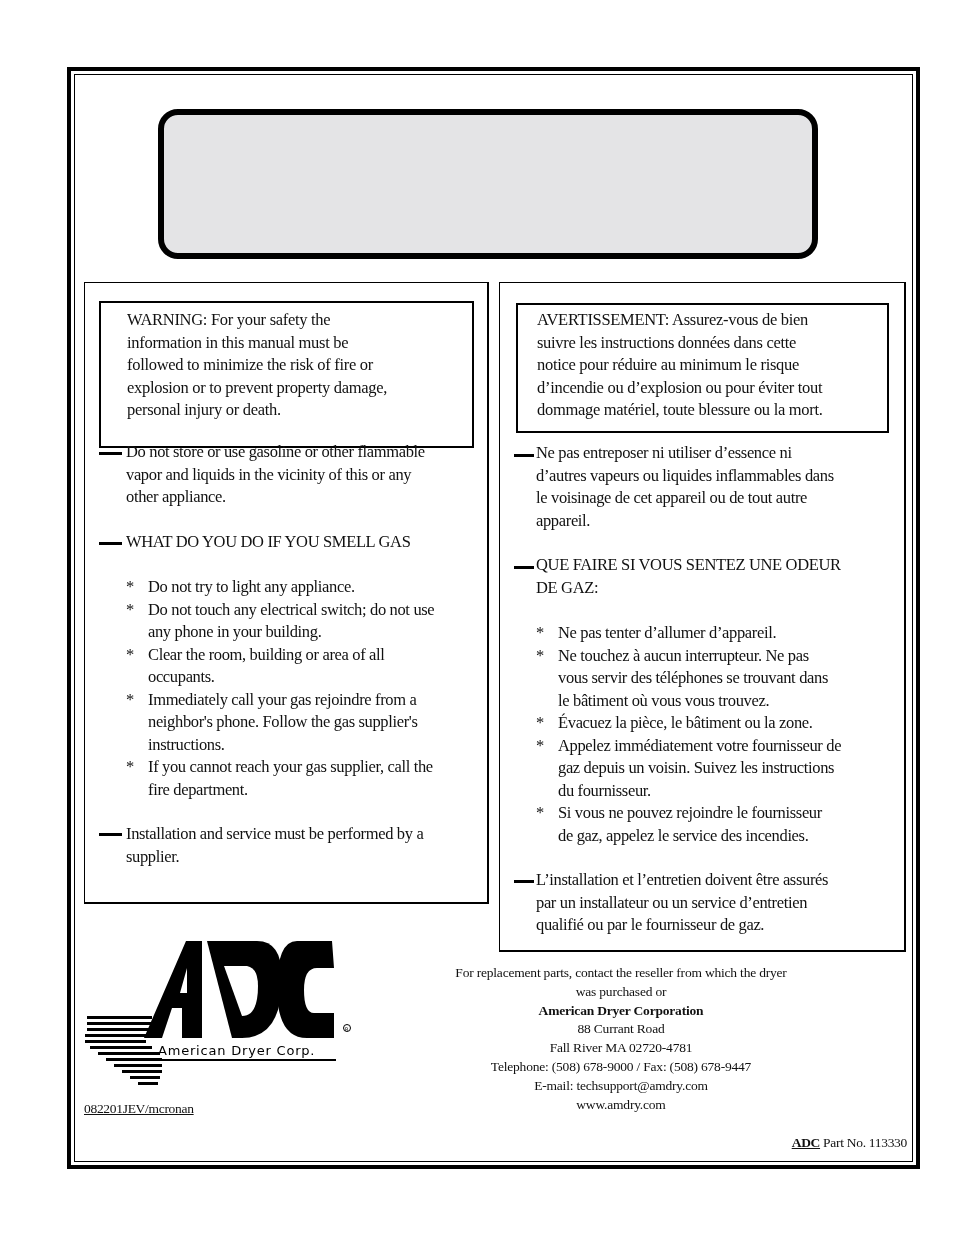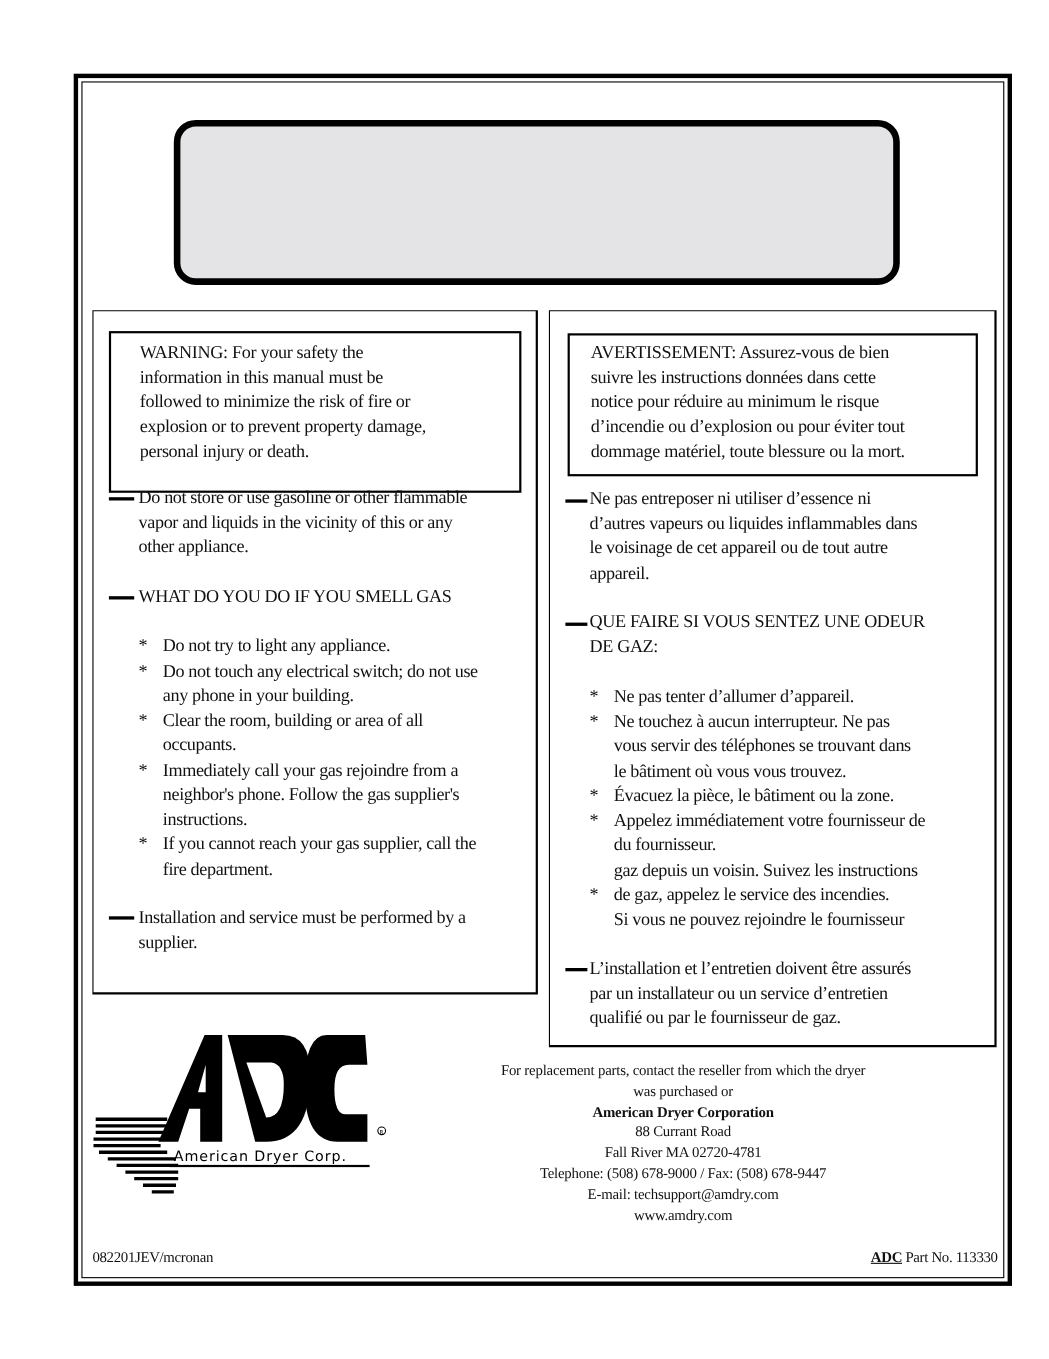--- a/index.html
+++ b/index.html
@@ -21,21 +21,21 @@
     .para { position: absolute; font-size: 16.5px; line-height: 22.5px; letter-spacing: -0.35px; }
     .dash { position: absolute; width: 23px; height: 3px; background: #000; }
     .dash-r { width: 20px; }
     .bullets { position: absolute; font-size: 16.5px; line-height: 22.5px; letter-spacing: -0.35px; }
     .bullet { position: relative; padding-left: 22px; }
     .star { position: absolute; left: 0; top: 0; }
     .logo { position: absolute; left: 82px; top: 938px; width: 275px; height: 152px; }
     .contact { position: absolute; left: 400px; top: 964px; width: 442px; text-align: center;
                font-size: 13.5px; line-height: 18.8px; letter-spacing: -0.2px; }
     .contact .bold { font-weight: bold; text-align: center; }
-    .footer-left { position: absolute; left: 84px; top: 1135px; font-size: 13.5px; letter-spacing: -0.3px; }
+    .footer-left { position: absolute; left: 84px; top: 1101px; font-size: 13.5px; letter-spacing: -0.3px; text-decoration: underline; }
     .footer-right { position: absolute; right: 47px; top: 1135px; font-size: 13.5px; letter-spacing: -0.3px; }
     .footer-right .bold { font-weight: bold; text-decoration: underline; }
   </style>
 </head>
 <body>
 
 <div class="page-outer">
   <div class="page-inner"></div>
 </div>
 
@@ -128,27 +128,27 @@
     <div>vous servir des téléphones se trouvant dans</div>
     <div>le bâtiment où vous vous trouvez.</div>
   </div>
   <div class="bullet">
     <span class="star">*</span>
     <div>Évacuez la pièce, le bâtiment ou la zone.</div>
   </div>
   <div class="bullet">
     <span class="star">*</span>
     <div>Appelez immédiatement votre fournisseur de</div>
+    <div>gaz depuis un voisin.  Suivez les instructions</div>
     <div>du fournisseur.</div>
-    <div>gaz depuis un voisin.  Suivez les instructions</div>
-  </div>
-  <div class="bullet">
-    <span class="star">*</span>
+  </div>
+  <div class="bullet">
+    <span class="star">*</span>
+    <div>Si vous ne pouvez rejoindre le fournisseur</div>
     <div>de gaz, appelez le service des incendies.</div>
-    <div>Si vous ne pouvez rejoindre le fournisseur</div>
   </div>
 </div>
 
 <div class="dash dash-r" style="left:514px; top:880px;"></div>
 <div class="para" style="left:536px; top:869px;">
   <div>L’installation et l’entretien doivent être assurés</div>
   <div>par un installateur ou un service d’entretien</div>
   <div>qualifié ou par le fournisseur de gaz.</div>
 </div>
 

